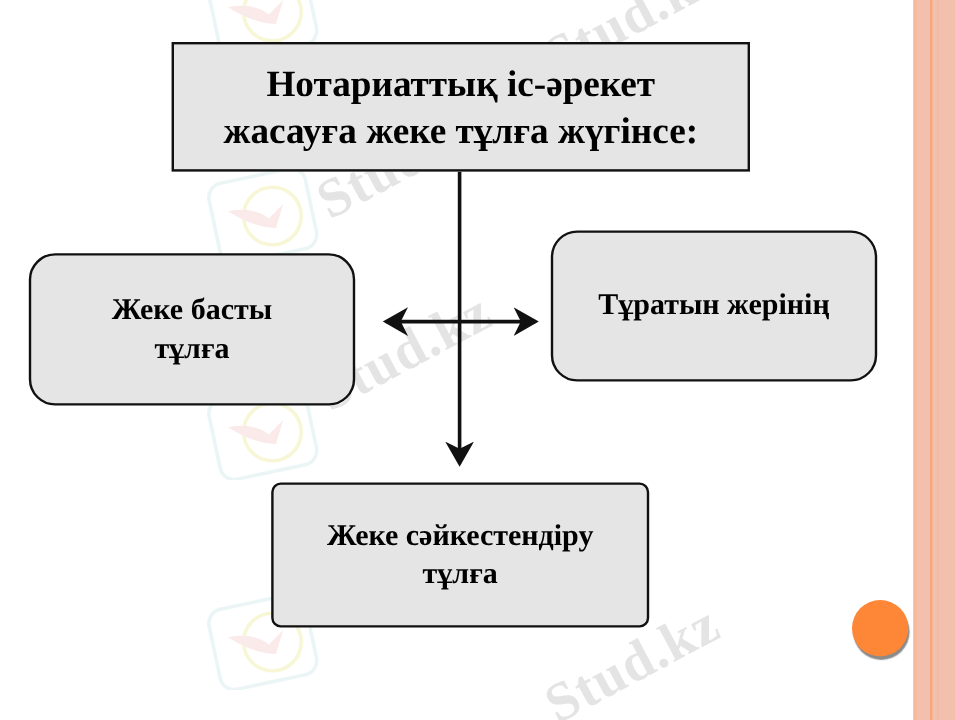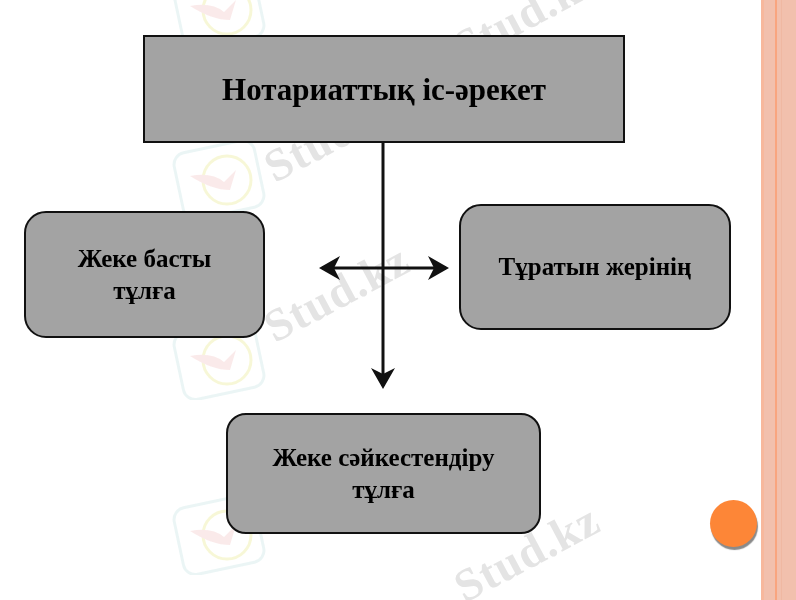--- a/index.html
+++ b/index.html
@@ -9,29 +9,29 @@
       font-family: "Liberation Serif", "DejaVu Serif", serif;
     }
     .right-band { position: absolute; top: 0; height: 600px; }
     .wm-logo { position: absolute; width: 95px; height: 80px; opacity: 0.55; }
     .wm-text {
       position: absolute; color: #e4e4e4; font-weight: bold;
       font-size: 46px; transform: rotate(-28deg); transform-origin: left bottom;
       white-space: nowrap; letter-spacing: 1px;
     }
     .node {
-      position: absolute; box-sizing: border-box; background: #a3a3a3;
+      position: absolute; box-sizing: border-box; background: #e5e5e5;
       border: 2px solid #111; color: #000; font-weight: bold; text-align: center;
       display: flex; flex-direction: column; justify-content: center; align-items: center; font-family: Liberation Serif, serif;
     }
     .node span { display: block; }
     .title-node { left: 143px; top: 35px; width: 482px; height: 108px; border-radius: 0; font-size: 31px; line-height: 39px; }
-    .left-node { left: 24px; top: 211px; width: 241px; height: 127px; border-radius: 22px; font-size: 25px; line-height: 32px; }
-    .right-node { left: 459px; top: 204px; width: 272px; height: 126px; border-radius: 22px; font-size: 25px; line-height: 34px; }
-    .bottom-node { left: 226px; top: 413px; width: 315px; height: 121px; border-radius: 20px; font-size: 25px; line-height: 32px; }
+    .left-node { left: 24px; top: 211px; width: 272px; height: 127px; border-radius: 22px; font-size: 25px; line-height: 32px; }
+    .right-node { left: 459px; top: 192px; width: 272px; height: 126px; border-radius: 22px; font-size: 25px; line-height: 34px; }
+    .bottom-node { left: 226px; top: 402px; width: 315px; height: 121px; border-radius: 8px; font-size: 25px; line-height: 32px; }
     svg.connectors { position: absolute; left: 0; top: 0; }
     .slide-dot {
       position: absolute; left: 710px; top: 500px; width: 47px; height: 47px; border-radius: 50%;
       box-shadow: 1px 3px 1px #8a8a8a;
     }
   </style>
 </head>
 <body>
 
 <div class="right-band" style="left:762px;width:34px;background:#f2c0ad;"></div>
@@ -72,20 +72,21 @@
       <path d="M0,0 L7,4 L0,8 L2,4 Z" fill="#111"></path>
     </marker>
   </defs>
   <line x1="383" y1="143" x2="383" y2="386" stroke="#111" stroke-width="3" marker-end="url(#ah)"></line>
   <line x1="383" y1="268" x2="322" y2="268" stroke="#111" stroke-width="3" marker-end="url(#ah)"></line>
   <line x1="383" y1="268" x2="446" y2="268" stroke="#111" stroke-width="3" marker-end="url(#ah)"></line>
 </svg>
 
 <div class="node title-node">
   <span>Нотариаттық іс-әрекет</span>
+  <span>жасауға жеке тұлға жүгінсе:</span>
 </div>
 
 <div class="node left-node">
   <span>Жеке басты</span>
   <span>тұлға</span>
 </div>
 
 <div class="node right-node">
   <span>Тұратын жерінің</span>
 </div>

